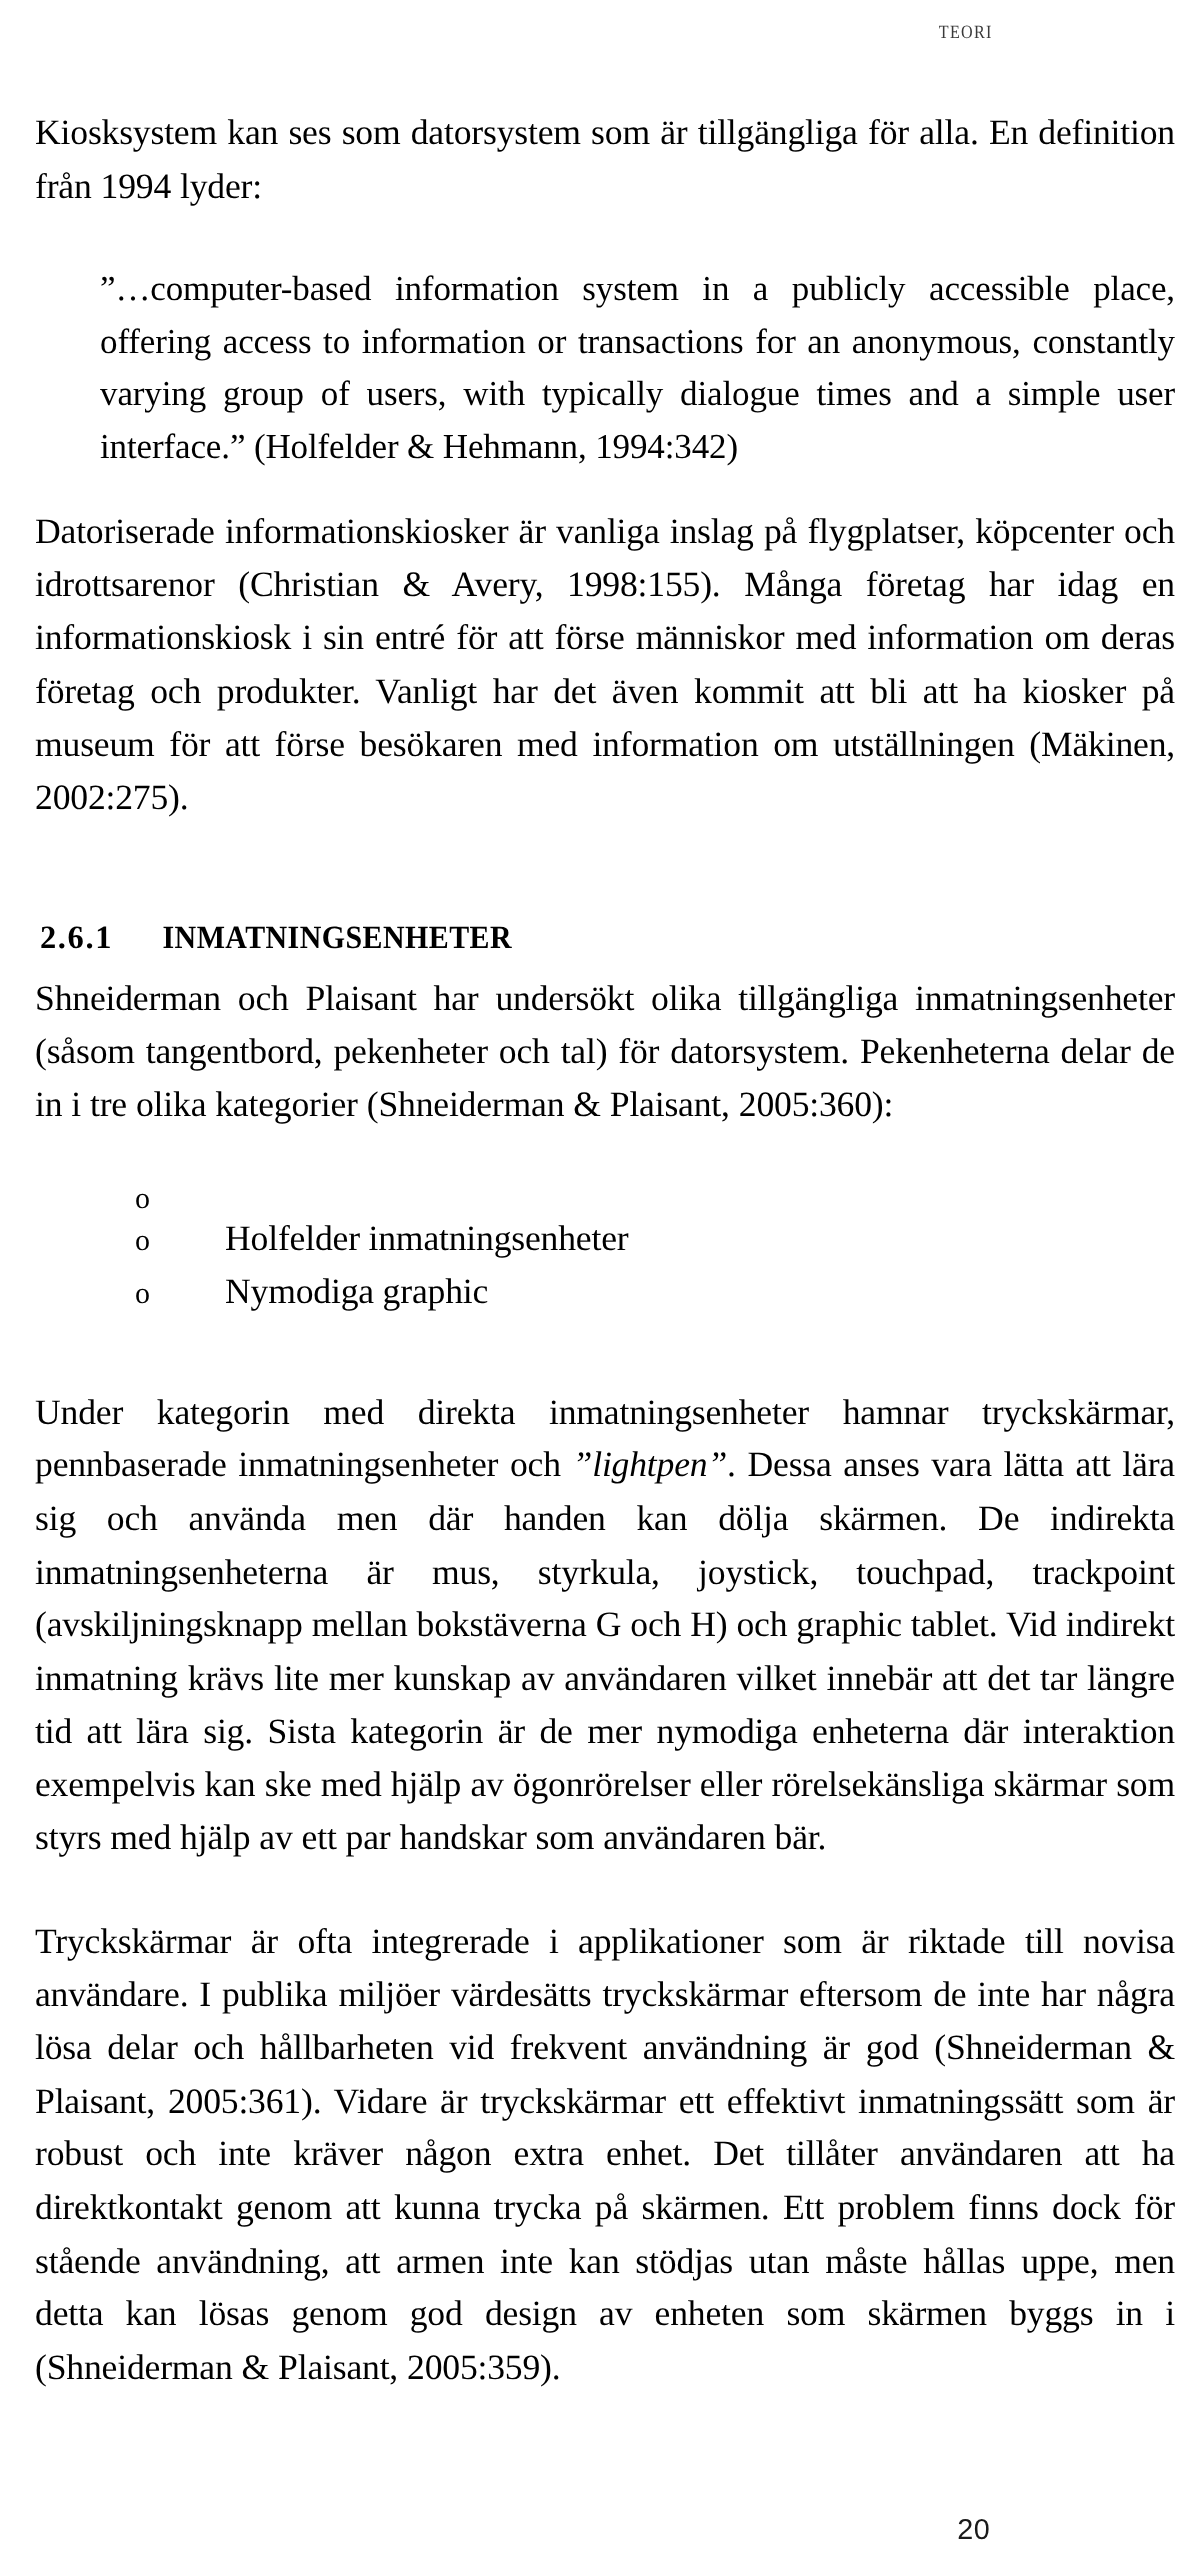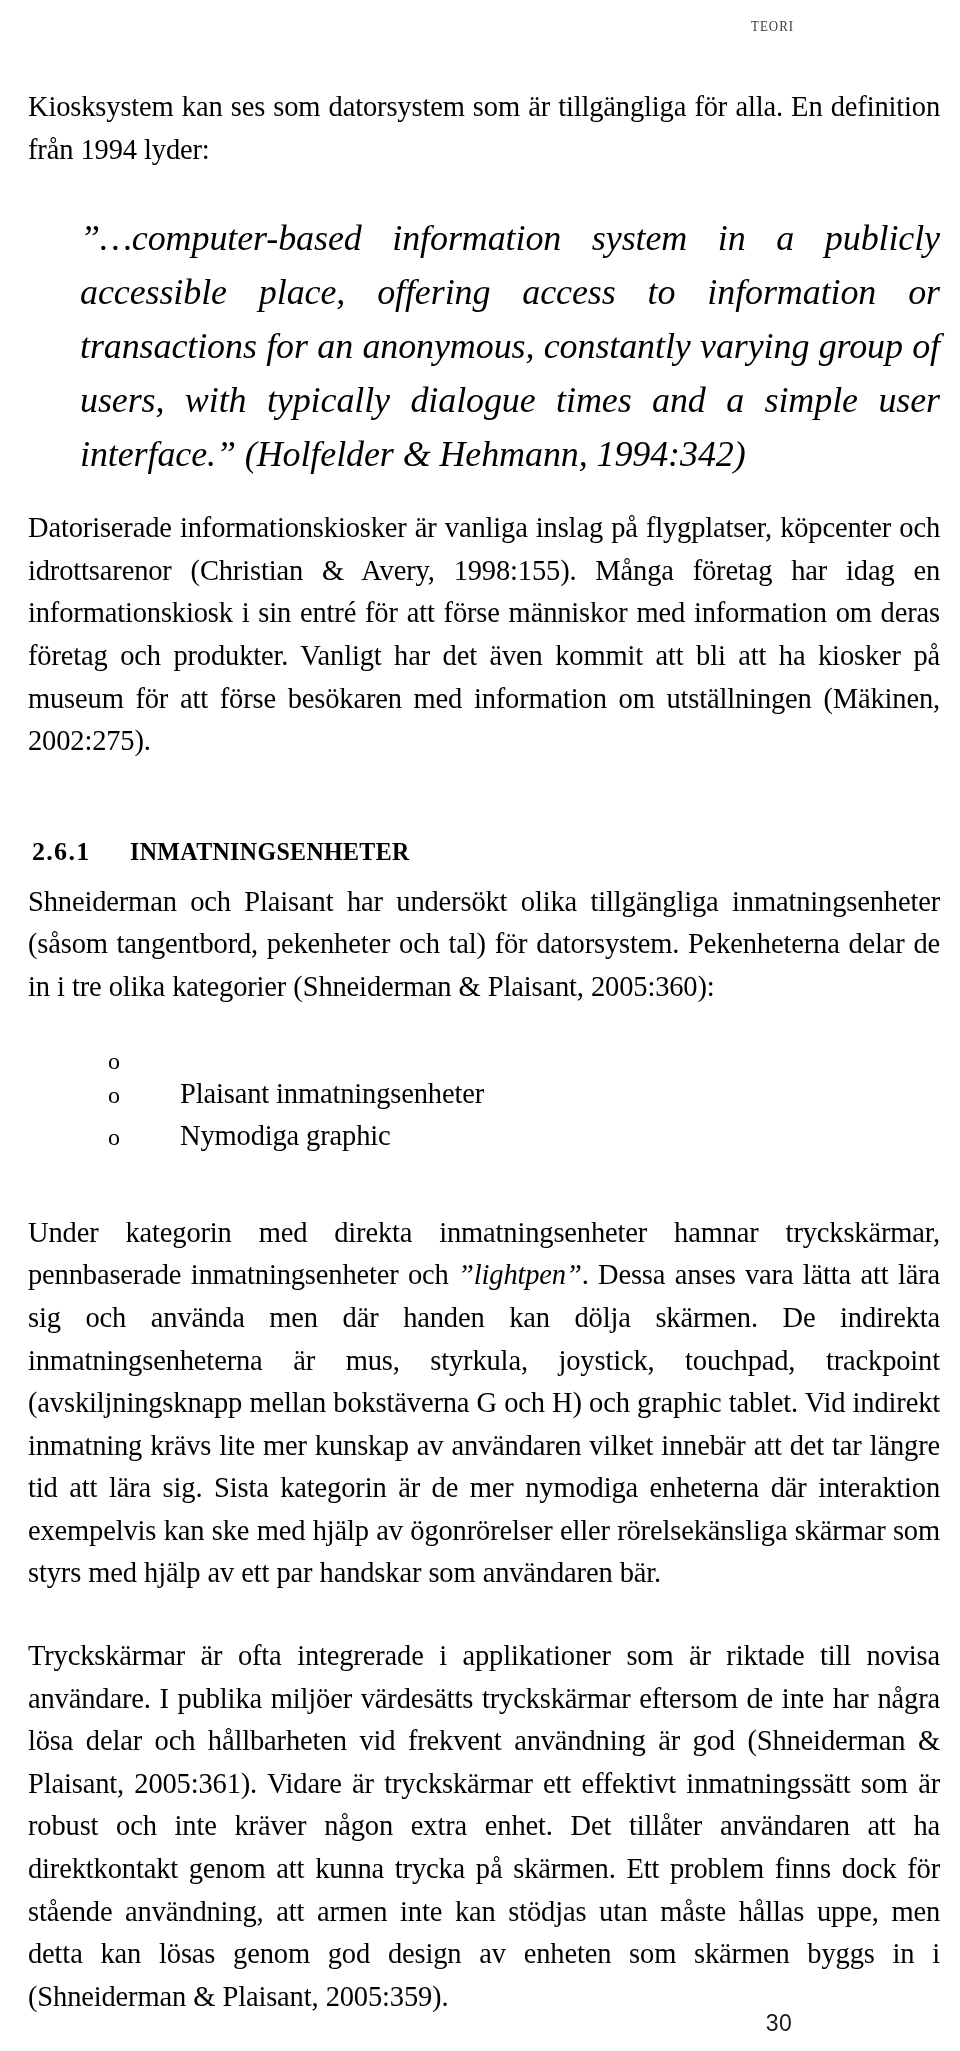--- a/index.html
+++ b/index.html
@@ -61,23 +61,22 @@
   .gap-m  { height: 40px; }
   .gap-l  { height: 54px; }
   .gap-xl { height: 74px; }
 
   
   .quote-block {
     margin: 0 0 0 68px;
     width: 860px;
   }
   p.quote-text {
-    font-size: 36px;
+    font-size: 28px;
     line-height: 1.5;
-    font-style: italic;
     text-align: justify;
     text-justify: inter-word;
     margin: 0;
     letter-spacing: -0.1px;
   }
 
   
   .heading {
     display: flex;
     align-items: baseline;
@@ -170,33 +169,33 @@
     <p class="body-text">Shneiderman och Plaisant har undersökt olika tillgängliga inmatningsenheter (såsom tangentbord, pekenheter och tal) för datorsystem. Pekenheterna delar de in i tre olika kategorier (Shneiderman &amp; Plaisant, 2005:360):</p>
 
     <div class="gap-m"></div>
 
     <ul class="bullets">
       <li>
         <span class="marker">o</span>
       </li>
       <li>
         <span class="marker">o</span>
-        <span class="item-text">Plaisant inmatningsenheter</span>
+        <span class="item-text">Holfelder inmatningsenheter</span>
       </li>
       <li>
         <span class="marker">o</span>
         <span class="item-text">Nymodiga graphic</span>
       </li>
     </ul>
 
     <div class="gap-l"></div>
 
     <p class="body-text"><span>Under kategorin med direkta inmatningsenheter hamnar tryckskärmar, pennbaserade inmatningsenheter och </span><em class="inline-italic">”lightpen”</em><span>. Dessa anses vara lätta att lära sig och använda men där handen kan dölja skärmen. De indirekta inmatningsenheterna är mus, styrkula, joystick, touchpad, trackpoint (avskiljningsknapp mellan bokstäverna G och H) och graphic tablet. Vid indirekt inmatning krävs lite mer kunskap av användaren vilket innebär att det tar längre tid att lära sig. Sista kategorin är de mer nymodiga enheterna där interaktion exempelvis kan ske med hjälp av ögonrörelser eller rörelsekänsliga skärmar som styrs med hjälp av ett par handskar som användaren bär.</span></p>
 
     <div class="gap-m"></div>
 
     <p class="body-text">Tryckskärmar är ofta integrerade i applikationer som är riktade till novisa användare. I publika miljöer värdesätts tryckskärmar eftersom de inte har några lösa delar och hållbarheten vid frekvent användning är god (Shneiderman &amp; Plaisant, 2005:361). Vidare är tryckskärmar ett effektivt inmatningssätt som är robust och inte kräver någon extra enhet. Det tillåter användaren att ha direktkontakt genom att kunna trycka på skärmen. Ett problem finns dock för stående användning, att armen inte kan stödjas utan måste hållas uppe, men detta kan lösas genom god design av enheten som skärmen byggs in i (Shneiderman &amp; Plaisant, 2005:359).</p>
 
   </div>
 
-  <div class="folio">30</div>
+  <div class="folio">20</div>
 
 </div>
 
 </body></html>

